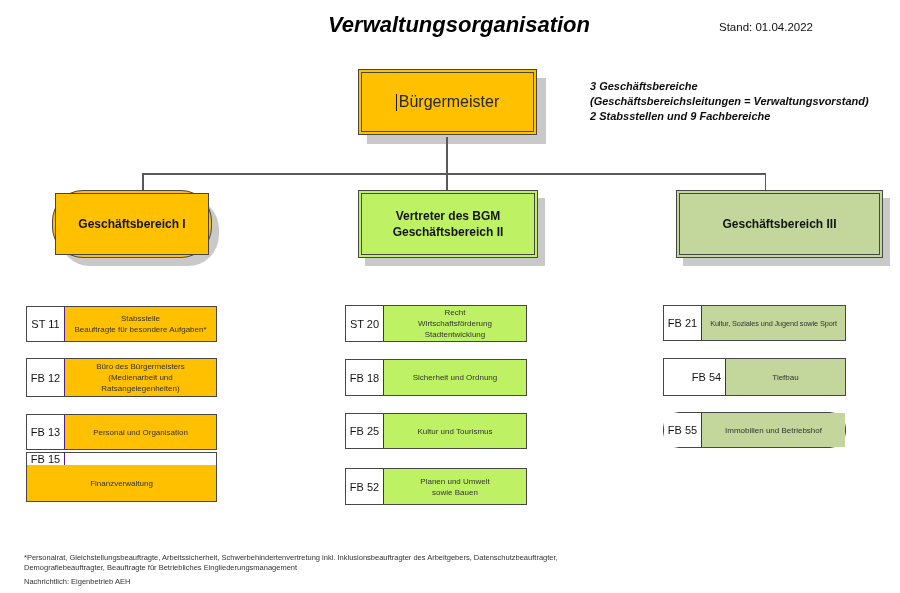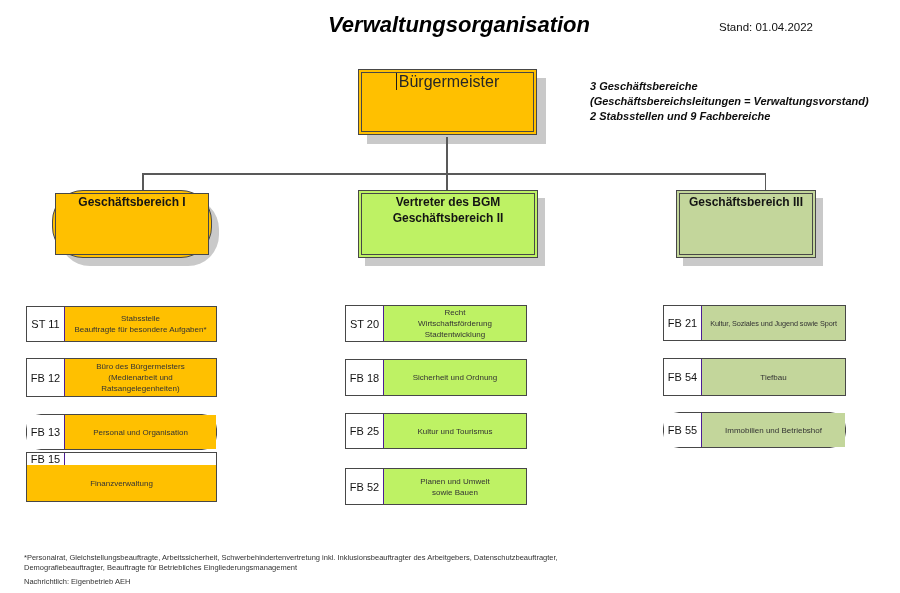--- a/index.html
+++ b/index.html
@@ -13,29 +13,29 @@
   }
   .stand{position:absolute;left:719px;top:21px;font-size:11.5px;color:#111;}
   .note{
     position:absolute;left:590px;top:79px;font-size:11px;line-height:15px;
     font-weight:700;font-style:italic;color:#0d0d0d;white-space:pre-line;
   }
   
   .bigbox{position:absolute;border:1px solid #474747;box-sizing:border-box;}
   .bigbox .inner{
     position:absolute;inset:2px;border:1px solid #474747;
-    display:flex;align-items:flex-start;justify-content:center;text-align:center;
+    display:flex;align-items:center;justify-content:center;text-align:center;
   }
   .bgm{left:358px;top:69px;width:179px;height:66px;box-shadow:9px 9px 0 0 #c9c9c9;}
   .bgm .inner{font-size:16px;color:#262626;}
   .hdr{top:190px;height:68px;box-shadow:7px 8px 0 0 #c9c9c9;}
   .hdr .inner{font-size:12px;font-weight:700;color:#141414;white-space:pre-line;line-height:16px;}
   .hdr1{left:52px;width:160px;border-radius:31px;}
   .hdr2{left:358px;width:180px;}
-  .hdr3{left:676px;width:140px;}
+  .hdr3{left:676px;width:207px;}
   .fill-yellow{background:#FFC000;}
   .fill-rose{background:#bef264;}
   .fill-green{background:#C3D69B;}
   .cursor{display:inline-block;width:1px;height:17px;background:#1a1a1a;margin-right:2px;vertical-align:-3px;}
   
   .line{position:absolute;background:#595959;}
   
   .row{position:absolute;display:flex;border:1px solid #474747;box-sizing:border-box;background:#fff;}
   .row .code{
     width:37px;flex:none;border-right:1px solid #4c1d95;background:#fff;
@@ -95,21 +95,21 @@
     <div class="code">ST 11</div>
     <div class="label fill-yellow">Stabsstelle
 Beauftragte für besondere Aufgaben*</div>
   </div>
   <div class="row col1" style="top:358px;height:39px;">
     <div class="code">FB 12</div>
     <div class="label fill-yellow">Büro des Bürgermeisters
 (Medienarbeit und
 Ratsangelegenheiten)</div>
   </div>
-  <div class="row col1" style="top:414px;height:36px;border-radius:15px;">
+  <div class="row col1" style="top:414px;height:36px;">
     <div class="code">FB 13</div>
     <div class="label fill-yellow">Personal und Organisation</div>
   </div>
   <div class="row col1" style="top:452px;height:50px;flex-direction:column;">
     <div class="code">FB 15</div>
     <div class="label fill-yellow">Finanzverwaltung</div>
   </div>
 
   <div class="row col2" style="top:305px;height:37px;">
     <div class="code">ST 20</div>
@@ -128,21 +128,21 @@
   <div class="row col2" style="top:468px;height:37px;">
     <div class="code">FB 52</div>
     <div class="label fill-rose">Planen und Umwelt
 sowie Bauen</div>
   </div>
 
   <div class="row col3" style="top:305px;height:36px;">
     <div class="code">FB 21</div>
     <div class="label fill-green tight">Kultur, Soziales und Jugend sowie Sport</div>
   </div>
-  <div class="row col3" style="top:358px;height:38px;">
+  <div class="row col3" style="top:358px;height:38px;padding-left:24px;">
     <div class="code">FB 54</div>
     <div class="label fill-green">Tiefbau</div>
   </div>
   <div class="row col3" style="top:412px;height:36px;border-radius:16px;">
     <div class="code">FB 55</div>
     <div class="label fill-green">Immobilien und Betriebshof</div>
   </div>
 
   <div class="footnote">*Personalrat, Gleichstellungsbeauftragte, Arbeitssicherheit, Schwerbehindertenvertretung inkl. Inklusionsbeauftragter des Arbeitgebers, Datenschutzbeauftragter,
 Demografiebeauftragter, Beauftragte für Betriebliches Eingliederungsmanagement</div>

